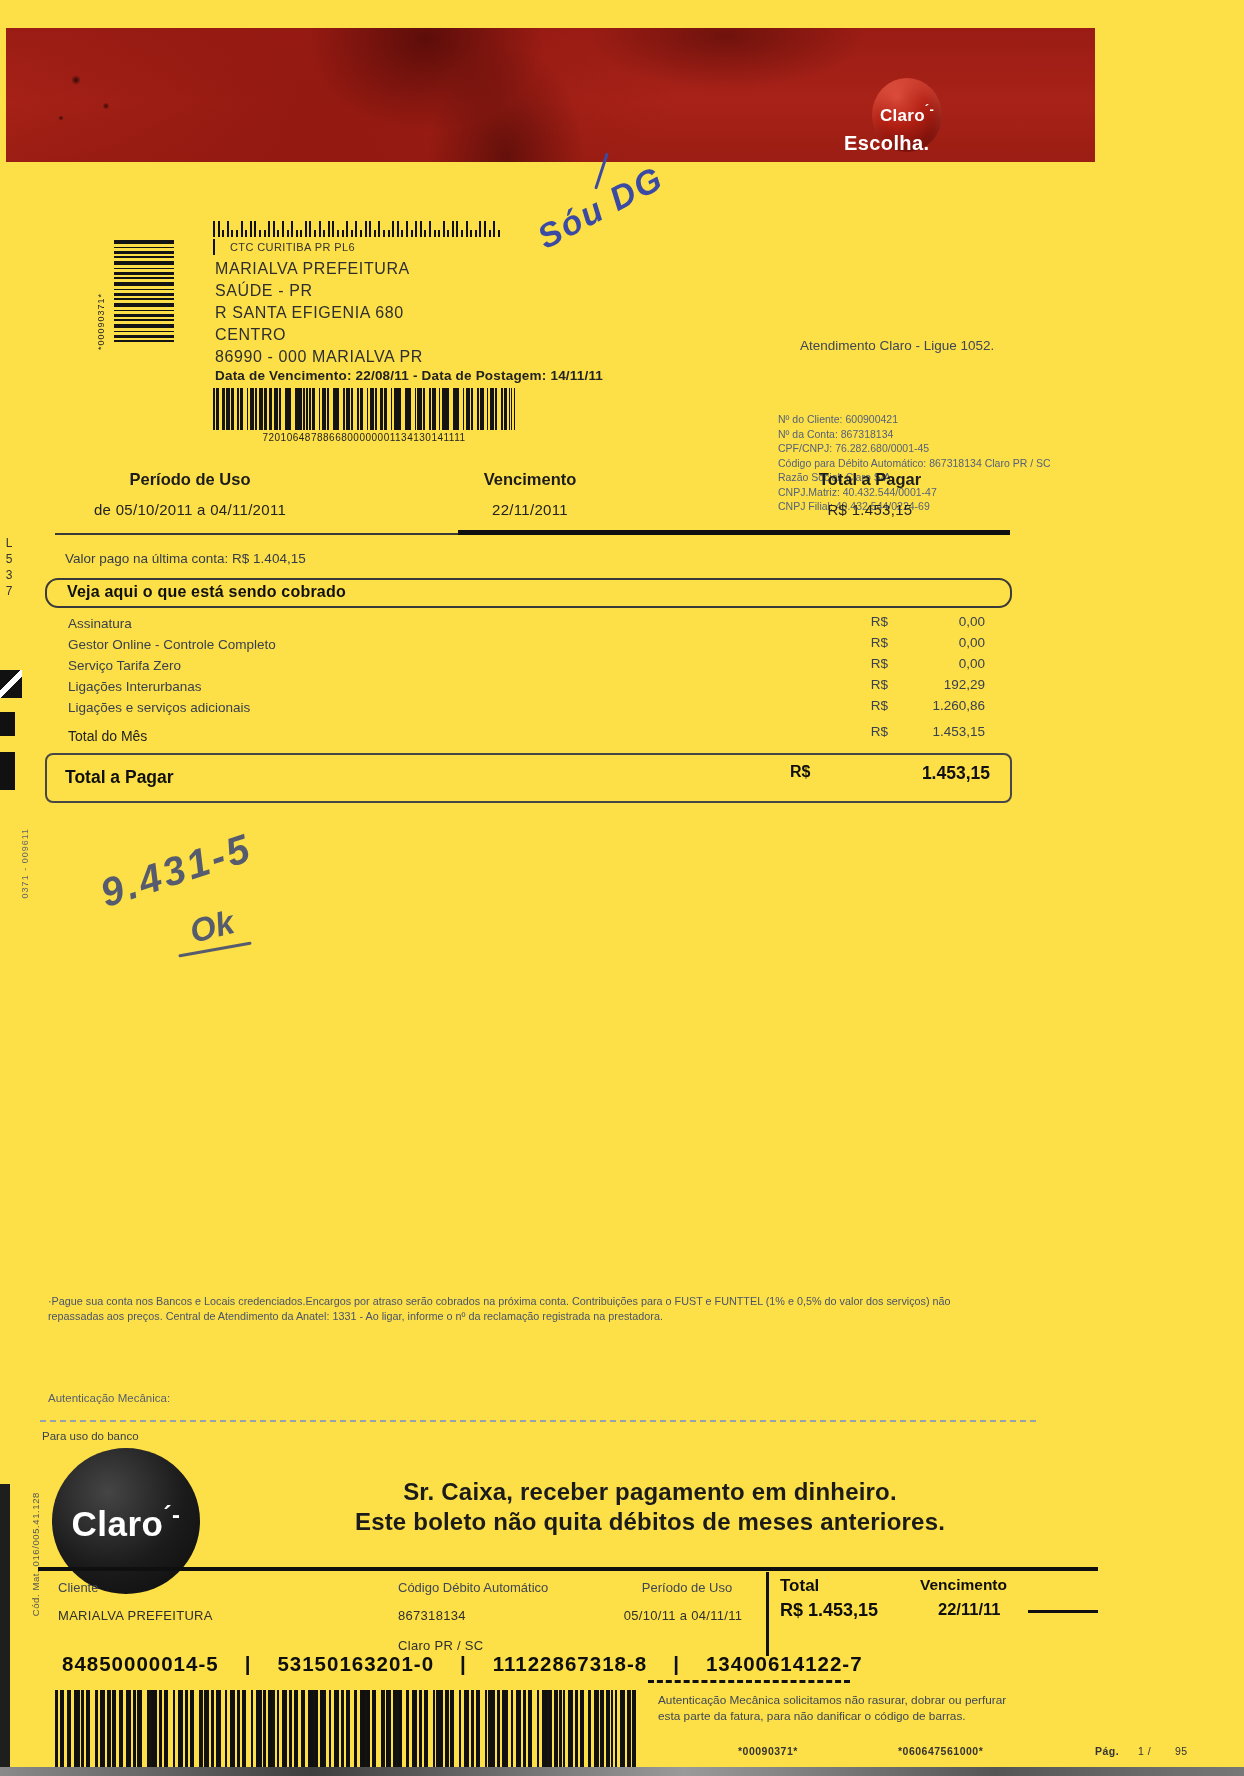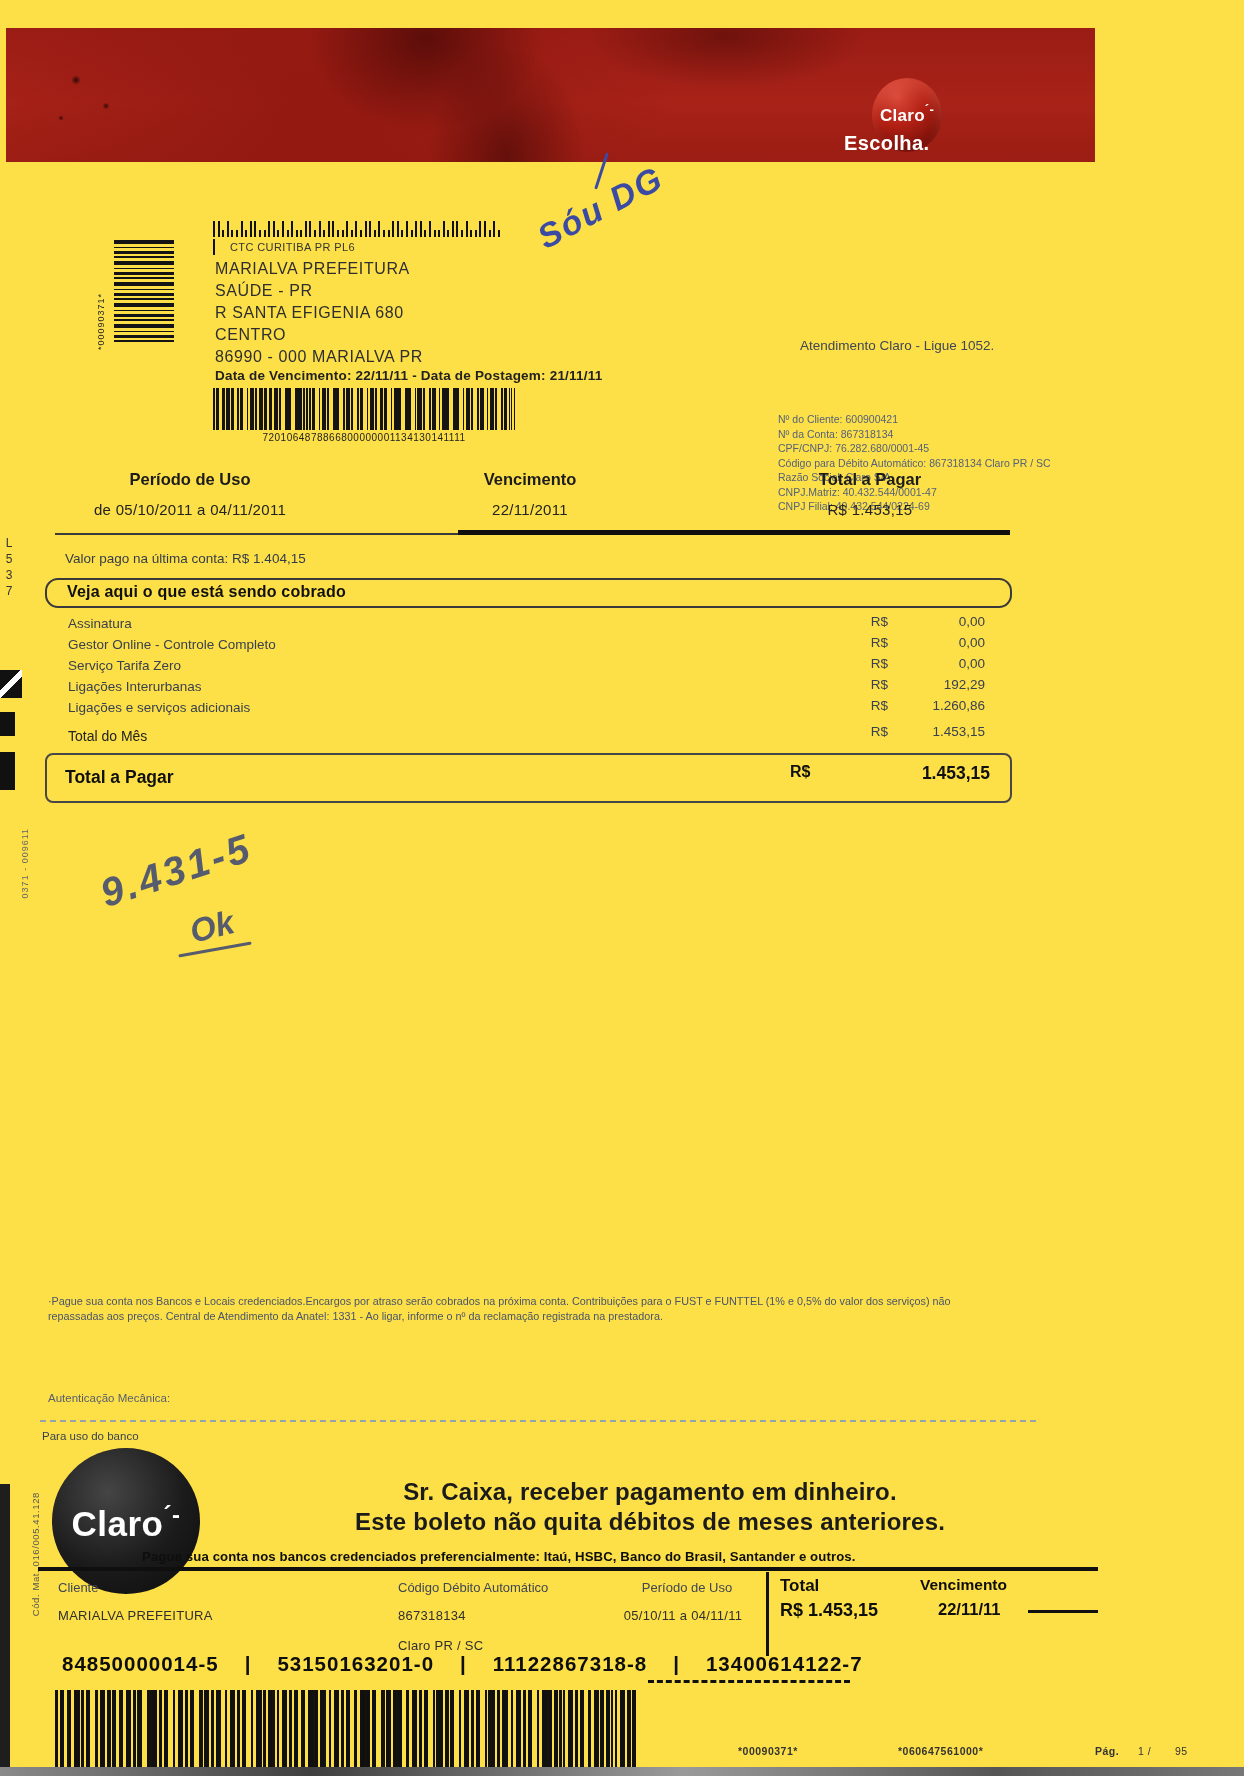--- a/index.html
+++ b/index.html
@@ -113,21 +113,21 @@
   <div class="abs" style="left:213px;top:219px;width:292px;height:17px;"><i class="pb t"></i><i class="pb t"></i><i class="pb s"></i><i class="pb t"></i><i class="pb s"></i><i class="pb s"></i><i class="pb t"></i><i class="pb s"></i><i class="pb t"></i><i class="pb t"></i><i class="pb s"></i><i class="pb s"></i><i class="pb t"></i><i class="pb t"></i><i class="pb s"></i><i class="pb t"></i><i class="pb s"></i><i class="pb t"></i><i class="pb s"></i><i class="pb s"></i><i class="pb t"></i><i class="pb t"></i><i class="pb s"></i><i class="pb t"></i><i class="pb s"></i><i class="pb t"></i><i class="pb t"></i><i class="pb s"></i><i class="pb s"></i><i class="pb t"></i><i class="pb s"></i><i class="pb t"></i><i class="pb s"></i><i class="pb t"></i><i class="pb t"></i><i class="pb s"></i><i class="pb t"></i><i class="pb s"></i><i class="pb s"></i><i class="pb t"></i><i class="pb t"></i><i class="pb s"></i><i class="pb t"></i><i class="pb s"></i><i class="pb t"></i><i class="pb t"></i><i class="pb s"></i><i class="pb t"></i><i class="pb s"></i><i class="pb s"></i><i class="pb t"></i><i class="pb s"></i><i class="pb t"></i><i class="pb t"></i><i class="pb s"></i><i class="pb t"></i><i class="pb s"></i><i class="pb s"></i><i class="pb t"></i><i class="pb t"></i><i class="pb s"></i><i class="pb t"></i><i class="pb s"></i><i class="pb t"></i></div>
   <div class="abs small-cap" style="left:215px;top:241px;">CTC CURITIBA PR PL6</div>
 
   <div class="abs" style="left:215px;top:258px;">
     <div class="addr-line">MARIALVA PREFEITURA</div>
     <div class="addr-line">SAÚDE - PR</div>
     <div class="addr-line">R SANTA EFIGENIA 680</div>
     <div class="addr-line">CENTRO</div>
     <div class="addr-line">86990 - 000 MARIALVA PR</div>
   </div>
-  <div class="abs dates-line" style="left:215px;top:368px;">Data de Vencimento: 22/11/11 - Data de Postagem: 21/11/11</div>
+  <div class="abs dates-line" style="left:215px;top:368px;">Data de Vencimento: 22/08/11 - Data de Postagem: 14/11/11</div>
 
   <div class="abs bc" style="left:213px;top:388px;width:302px;height:42px;"></div>
   <div class="abs" style="left:213px;top:432px;width:302px;text-align:center;font-size:10px;color:#222;letter-spacing:.5px;">7201064878866800000001134130141111</div>
 
   <div class="abs hand" style="left:532px;top:188px;font-size:34px;transform:rotate(-28deg);letter-spacing:2px;">Sóu DG</div>
   <div class="abs" style="left:600px;top:152px;width:3px;height:38px;background:#3b4aa2;transform:rotate(18deg);border-radius:2px;"></div>
 
   <div class="abs" style="left:800px;top:338px;font-size:13.5px;color:#3f4656;">Atendimento Claro - Ligue 1052.</div>
   <div class="abs svc" style="left:778px;top:412px;width:330px;">
     <div>Nº do Cliente: 600900421</div>
@@ -200,21 +200,20 @@
   <div class="abs tiny" style="left:48px;top:1392px;">Autenticação Mecânica:</div>
   <div class="abs dashed-rule" style="left:40px;top:1420px;width:996px;"></div>
   <div class="abs tiny" style="left:42px;top:1430px;color:#39414f;">Para uso do banco</div>
 
   <div class="claro-circle">
     <div class="word"><span>Claro</span><span class="claro-marks" style="font-size:24px;top:-13px;">´-</span></div>
   </div>
   <div class="abs cashier" style="left:330px;top:1478px;width:640px;">Sr. Caixa, receber pagamento em dinheiro.</div>
   <div class="abs cashier" style="left:330px;top:1508px;width:640px;">Este boleto não quita débitos de meses anteriores.</div>
 
-  <div class="abs banksline" style="left:142px;top:1549px;">Pague sua conta nos bancos credenciados preferencialmente: Itaú, HSBC, Banco do Brasil, Santander e outros.</div>
   <div class="abs" style="left:38px;top:1567px;width:1060px;height:4px;background:#0f0f0f;"></div>
 
   <div class="abs fld-label" style="left:58px;top:1580px;">Cliente</div>
   <div class="abs fld-value" style="left:58px;top:1608px;">MARIALVA PREFEITURA</div>
 
   <div class="abs fld-label" style="left:398px;top:1580px;">Código Débito Automático</div>
   <div class="abs fld-value" style="left:398px;top:1608px;">867318134</div>
   <div class="abs fld-value" style="left:398px;top:1638px;">Claro PR / SC</div>
 
   <div class="abs fld-label" style="left:608px;top:1580px;width:158px;text-align:center;">Período de Uso</div>
@@ -234,20 +233,24 @@
     <span>|</span>
     <span>53150163201-0</span>
     <span>|</span>
     <span>11122867318-8</span>
     <span>|</span>
     <span>13400614122-7</span>
   </div>
   <div class="abs" style="left:648px;top:1680px;width:202px;border-top:3px dashed #111;"></div>
 
   <div class="abs bc-big" style="left:55px;top:1690px;width:582px;height:78px;"></div>
+  <div class="abs bar-note" style="left:658px;top:1692px;width:390px;">
+    <div>Autenticação Mecânica solicitamos não rasurar, dobrar ou perfurar</div>
+    <div>esta parte da fatura, para não danificar o código de barras.</div>
+  </div>
   <div class="abs refline" style="left:738px;top:1745px;">*00090371*</div>
   <div class="abs refline" style="left:898px;top:1745px;">*060647561000*</div>
   <div class="abs refline" style="left:1095px;top:1745px;font-weight:700;">Pág.</div>
   <div class="abs refline" style="left:1138px;top:1745px;font-weight:400;">1 /</div>
   <div class="abs refline" style="left:1175px;top:1745px;font-weight:400;">95</div>
 
   <div class="abs bottom-strip" style="left:0;top:1767px;width:1244px;height:9px;"></div>
 </div>
 
 </body></html>

